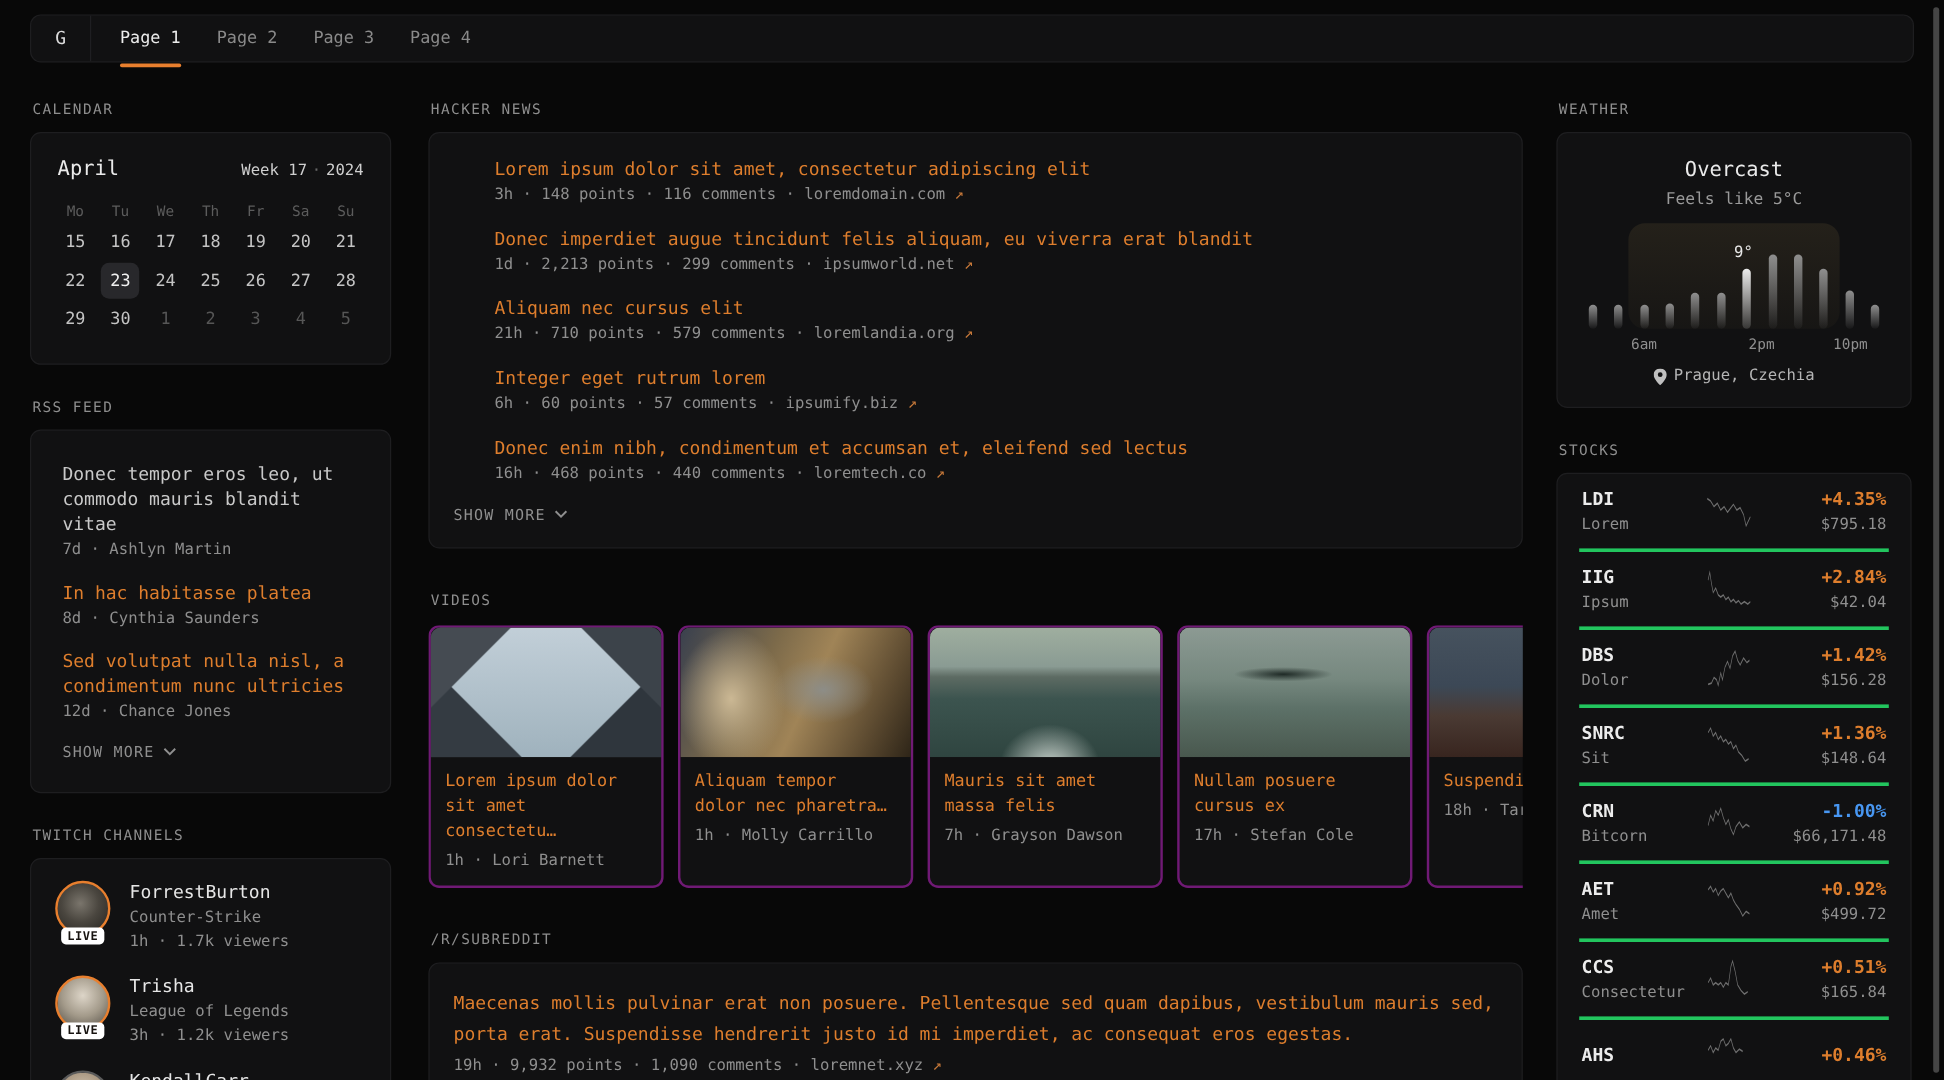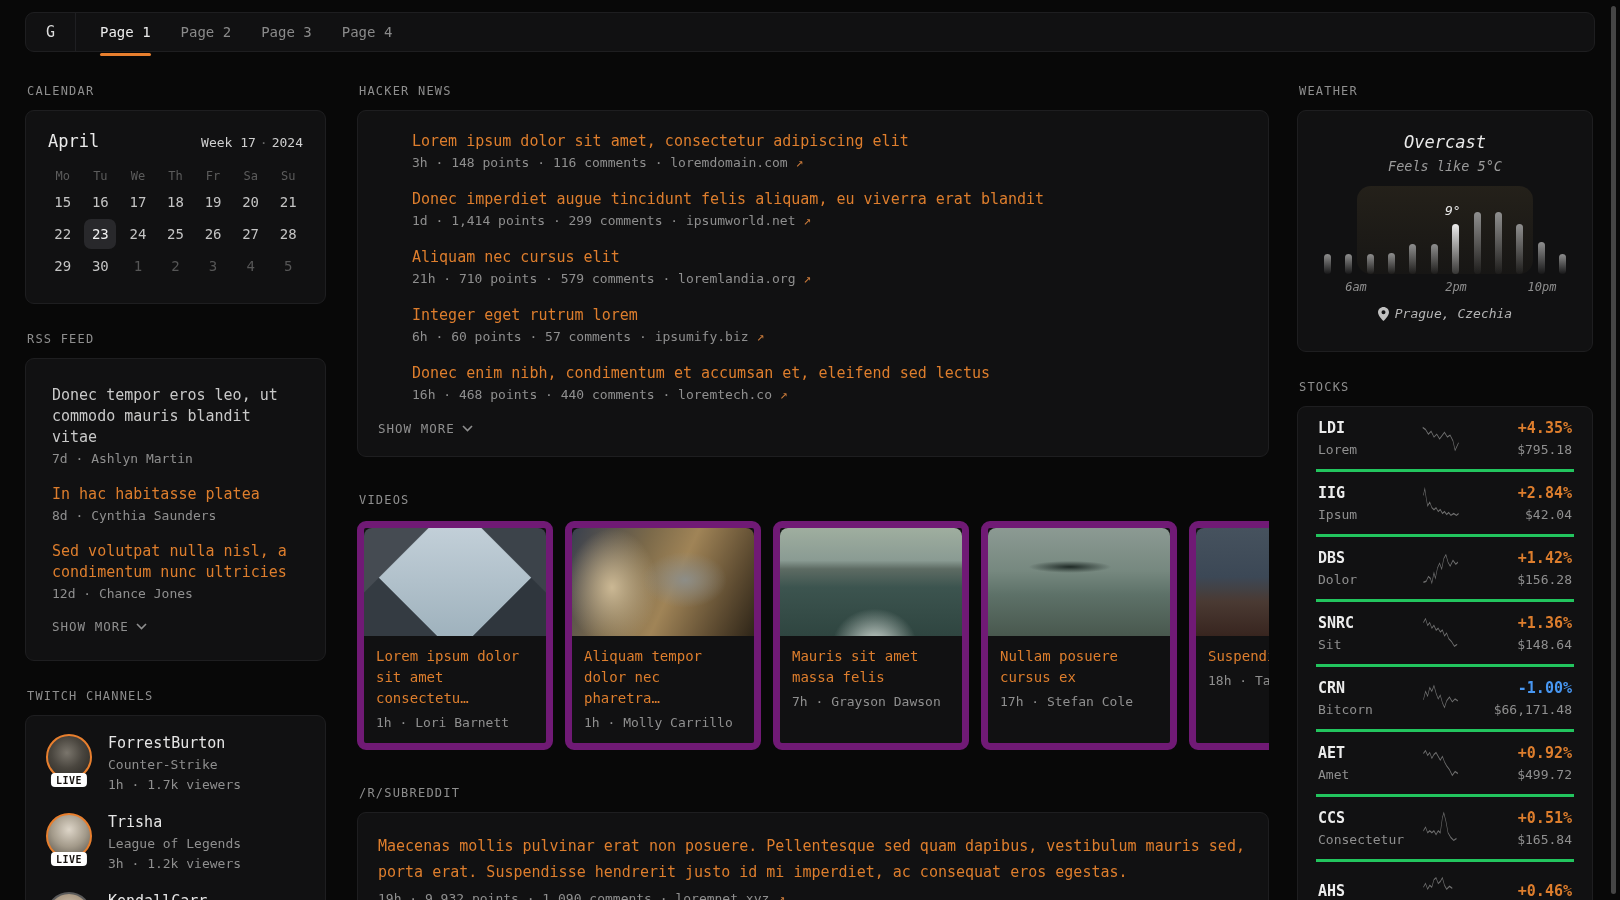--- a/index.html
+++ b/index.html
@@ -100,21 +100,21 @@
   .hn-card { padding:20px; margin-top:12px; }
   .hn-item { margin-bottom:18px;margin-left:34px; }
   .hn-title { font-size:15px; line-height:20px; color:#de7e2d; display:block; cursor:pointer; }
   .hn-item .meta { margin-top:3px; }
   .ext { color:#c97a3a; font-size:13px; }
   .hn-card .show-more { margin-top:18px; }
 
   
   .sec.videos { margin-top:36px; }
   .video-row { display:flex; gap:12px; margin-top:14px; width:912px; overflow:hidden; }
-  .video-card { width:196px; flex-shrink:0; background:#111112; border:7px solid #701a75; border-radius:9px; cursor:pointer; }
+  .video-card { width:196px; flex-shrink:0; background:#111112; border:2px solid #701a75; border-radius:9px; cursor:pointer; }
   .thumb { height:108px; border-radius:8px 8px 0 0; }
   .thumb-1 { background:
       linear-gradient(135deg,#454b52 22%,rgba(0,0,0,0) 22.5%),
       linear-gradient(225deg,#3c434a 22%,rgba(0,0,0,0) 22.5%),
       linear-gradient(45deg,#343b42 25%,rgba(0,0,0,0) 25.5%),
       linear-gradient(-45deg,#2f363d 25%,rgba(0,0,0,0) 25.5%),
       linear-gradient(180deg,#c2cfd8,#9fb2bd); }
   .thumb-2 { background:
       radial-gradient(ellipse 60px 40px at 62% 48%, #8d8d87 0%, rgba(0,0,0,0) 70%),
       radial-gradient(ellipse 70px 90px at 22% 55%, #cbb894 0%, rgba(0,0,0,0) 65%),
@@ -132,21 +132,21 @@
   .v-title { font-size:14px; line-height:21px; color:#de7e2d; }
   .v-body .meta { margin-top:5px; }
 
   
   .sec.reddit { margin-top:36px; }
   .reddit-card { padding:20px; margin-top:12px; }
   .reddit-title { font-size:15px; line-height:26px; color:#de7e2d; display:block; cursor:pointer; }
   .reddit-card .meta { margin-top:5px; }
 
   
-  .weather-card { padding:20px 20px 30px; text-align:center;font-style:italic; }
+  .weather-card { padding:20px 20px 18px; text-align:center; }
   .w-cond { font-size:17px; color:#eaeaea; line-height:22px; }
   .w-feels { font-size:13.5px; color:#9a9a9a; margin-top:4px; line-height:19px; }
   .w-chart { position:relative; width:242px; height:84px; margin:14px auto 0; }
   .daylight {
     position:absolute; left:33px; width:176px; top:-4px; bottom:0;
     background:linear-gradient(180deg, rgba(205,170,95,0.10), rgba(205,170,95,0.03));
     border-radius:14px;
   }
   .bars { position:absolute; left:0; right:0; bottom:0; height:62px;
     display:flex; justify-content:space-between; align-items:flex-end; }
@@ -340,21 +340,21 @@
 <div class="col-mid">
 
   <div class="sec">HACKER NEWS</div>
   <div class="card hn-card">
     <div class="hn-item">
       <a class="hn-title">Lorem ipsum dolor sit amet, consectetur adipiscing elit</a>
       <div class="meta"><span>3h · 148 points · 116 comments · loremdomain.com</span> <span class="ext">↗</span></div>
     </div>
     <div class="hn-item">
       <a class="hn-title">Donec imperdiet augue tincidunt felis aliquam, eu viverra erat blandit</a>
-      <div class="meta"><span>1d · 1,414 points · 299 comments · ipsumworld.net</span> <span class="ext">↗</span></div>
+      <div class="meta"><span>1d · 2,213 points · 299 comments · ipsumworld.net</span> <span class="ext">↗</span></div>
     </div>
     <div class="hn-item">
       <a class="hn-title">Aliquam nec cursus elit</a>
       <div class="meta"><span>21h · 710 points · 579 comments · loremlandia.org</span> <span class="ext">↗</span></div>
     </div>
     <div class="hn-item">
       <a class="hn-title">Integer eget rutrum lorem</a>
       <div class="meta"><span>6h · 60 points · 57 comments · ipsumify.biz</span> <span class="ext">↗</span></div>
     </div>
     <div class="hn-item" style="margin-bottom:0">
@@ -433,22 +433,22 @@
           <div class="wbar current" style="height: 50px;"></div>
           <div class="wbar" style="height: 62px;"></div>
           <div class="wbar" style="height: 62px;"></div>
           <div class="wbar" style="height: 50px;"></div>
           <div class="wbar" style="height: 32px;"></div>
           <div class="wbar" style="height: 20px;"></div>
         </div>
       <div class="w-temp">9°</div>
     </div>
     <div class="w-times">
-      <span style="left:32px">6am</span>
-      <span style="left:132px">2pm</span>
+      <span style="left:46px">6am</span>
+      <span style="left:144px">2pm</span>
       <span style="left:218px">10pm</span>
     </div>
     <div class="w-loc">
       <svg class="pin" viewBox="0 0 11 14">
         <path d="M5.5 0C2.5 0 0 2.3 0 5.2 0 9 5.5 14 5.5 14S11 9 11 5.2C11 2.3 8.5 0 5.5 0zm0 7.2a2 2 0 110-4 2 2 0 010 4z" fill="#c0c0c0"></path>
       </svg>
       <span>Prague, Czechia</span>
     </div>
   </div>
 

